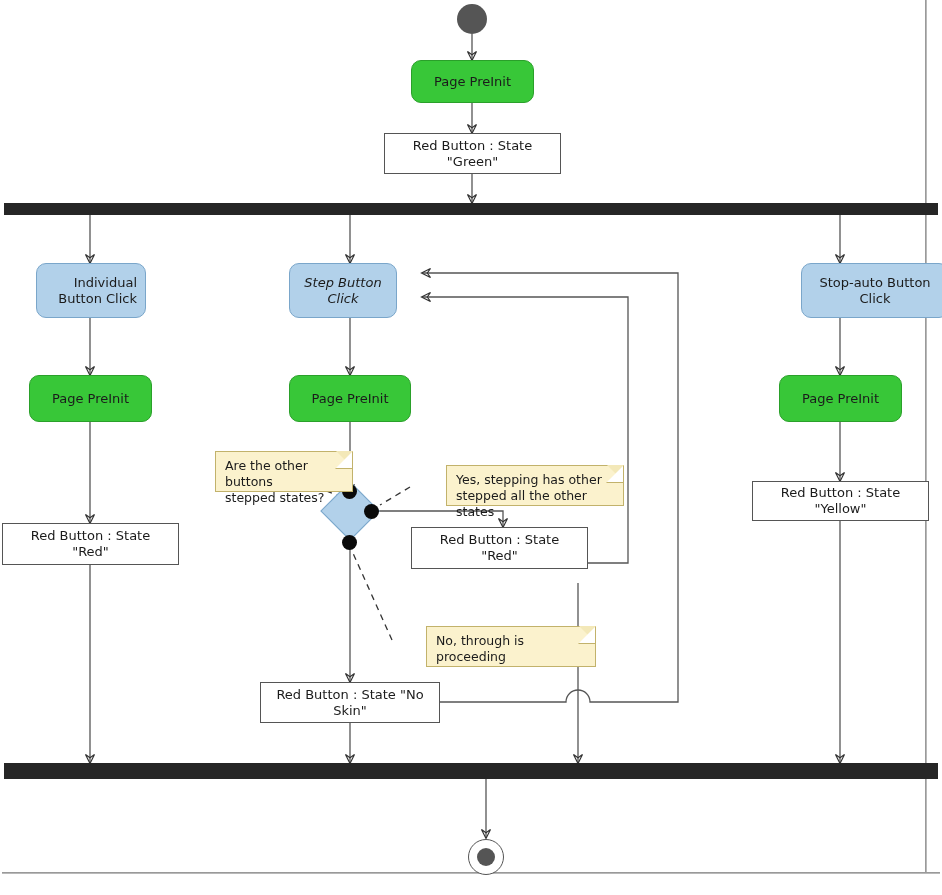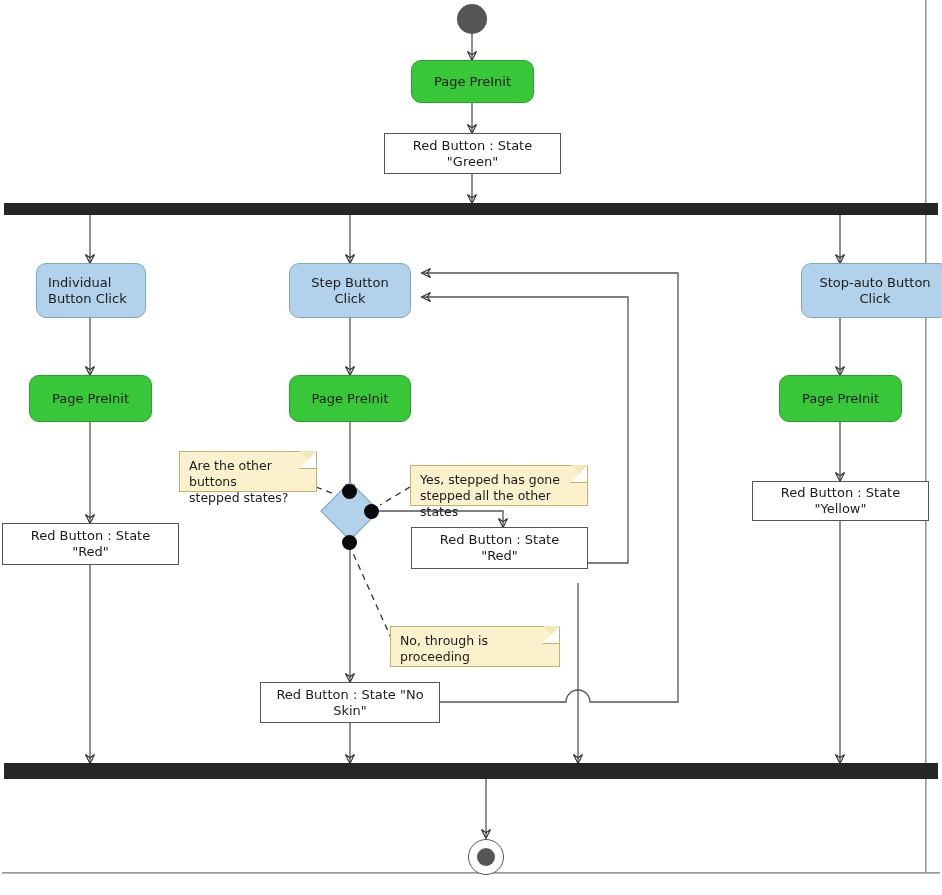--- a/index.html
+++ b/index.html
@@ -50,21 +50,21 @@
     align-items: center;
     justify-content: center;
     text-align: center;
     font-size: 13px;
     color: #1b1b1b;
     line-height: 1.22;
     padding: 2px 8px;
   }
   .node.left-align {
     justify-content: flex-start;
-    text-align: left;
+    text-align: right;
     padding-left: 11px;
   }
 
   
   .act-green {
     background: #38c738;
     border: 1px solid #2aa02a;
     border-radius: 10px;
   }
   .act-blue {
@@ -138,20 +138,21 @@
   .note {
     position: absolute;
     box-sizing: border-box;
     background: #fbf2cd;
     border: 1px solid #c2b26b;
     font-size: 12.5px;
     color: #1b1b1b;
     line-height: 1.28;
     padding: 6px 8px 5px 9px;
     text-align: left;
+    margin-left: 36px;
   }
   .note .fold {
     position: absolute;
     top: -1px;
     right: -1px;
     width: 17px;
     height: 17px;
     background: #ffffff;
     border-left: 1px solid #c2b26b;
     border-bottom: 1px solid #c2b26b;
@@ -243,21 +244,21 @@
   <div class="node act-blue left-align" style="left:36px; top:263px; width:110px; height:55px;">
     <span>Individual Button Click</span>
   </div>
   <div class="node act-green" style="left:29px; top:375px; width:123px; height:47px;">
     <span>Page PreInit</span>
   </div>
   <div class="node obj-rect" style="left:2px; top:523px; width:177px; height:42px;">
     <span>Red Button : State "Red"</span>
   </div>
 
-  <div class="node act-blue" style="left:289px; top:263px; width:122px; height:55px;">
+  <div class="node act-blue" style="left:289px; top:263px; width:108px; height:55px;font-style:italic;">
     <span>Step Button Click</span>
   </div>
   <div class="node act-green" style="left:289px; top:375px; width:122px; height:47px;">
     <span>Page PreInit</span>
   </div>
 
   <div class="diamond" style="left:329px; top:490px;"></div>
   <div class="anchor-dot" style="left:342px; top:484px;"></div>
   <div class="anchor-dot" style="left:364px; top:504px;"></div>
   <div class="anchor-dot" style="left:342px; top:535px;"></div>
@@ -286,21 +287,21 @@
   <div class="note" style="left:179px; top:451px; width:138px; height:41px;">
     <div class="fold-shade"></div>
     <div class="fold"></div>
     <div class="note-text">Are the other buttons</div>
     <div class="note-text">stepped states?</div>
   </div>
 
   <div class="note" style="left:410px; top:465px; width:178px; height:41px;">
     <div class="fold-shade"></div>
     <div class="fold"></div>
-    <div class="note-text">Yes, stepped has gone</div>
+    <div class="note-text">Yes, stepping has other</div>
     <div class="note-text">stepped all the other states</div>
   </div>
 
   <div class="note" style="left:390px; top:626px; width:170px; height:41px;">
     <div class="fold-shade"></div>
     <div class="fold"></div>
     <div class="note-text">No, through is proceeding</div>
   </div>
 
 </div>

